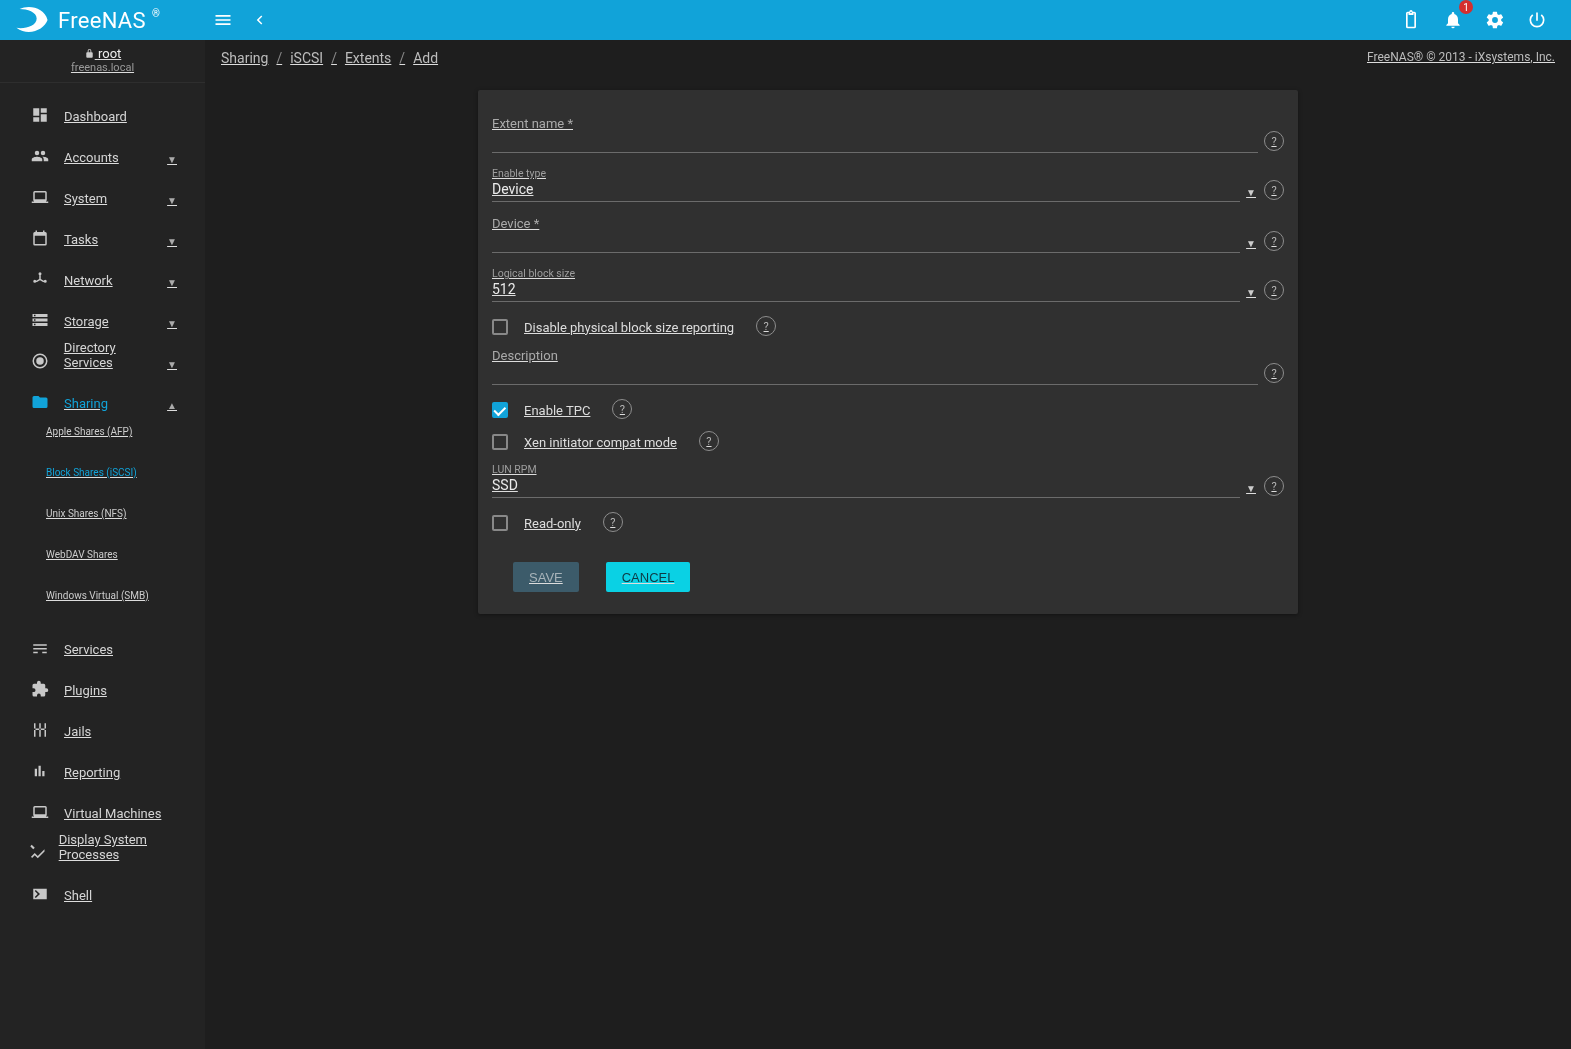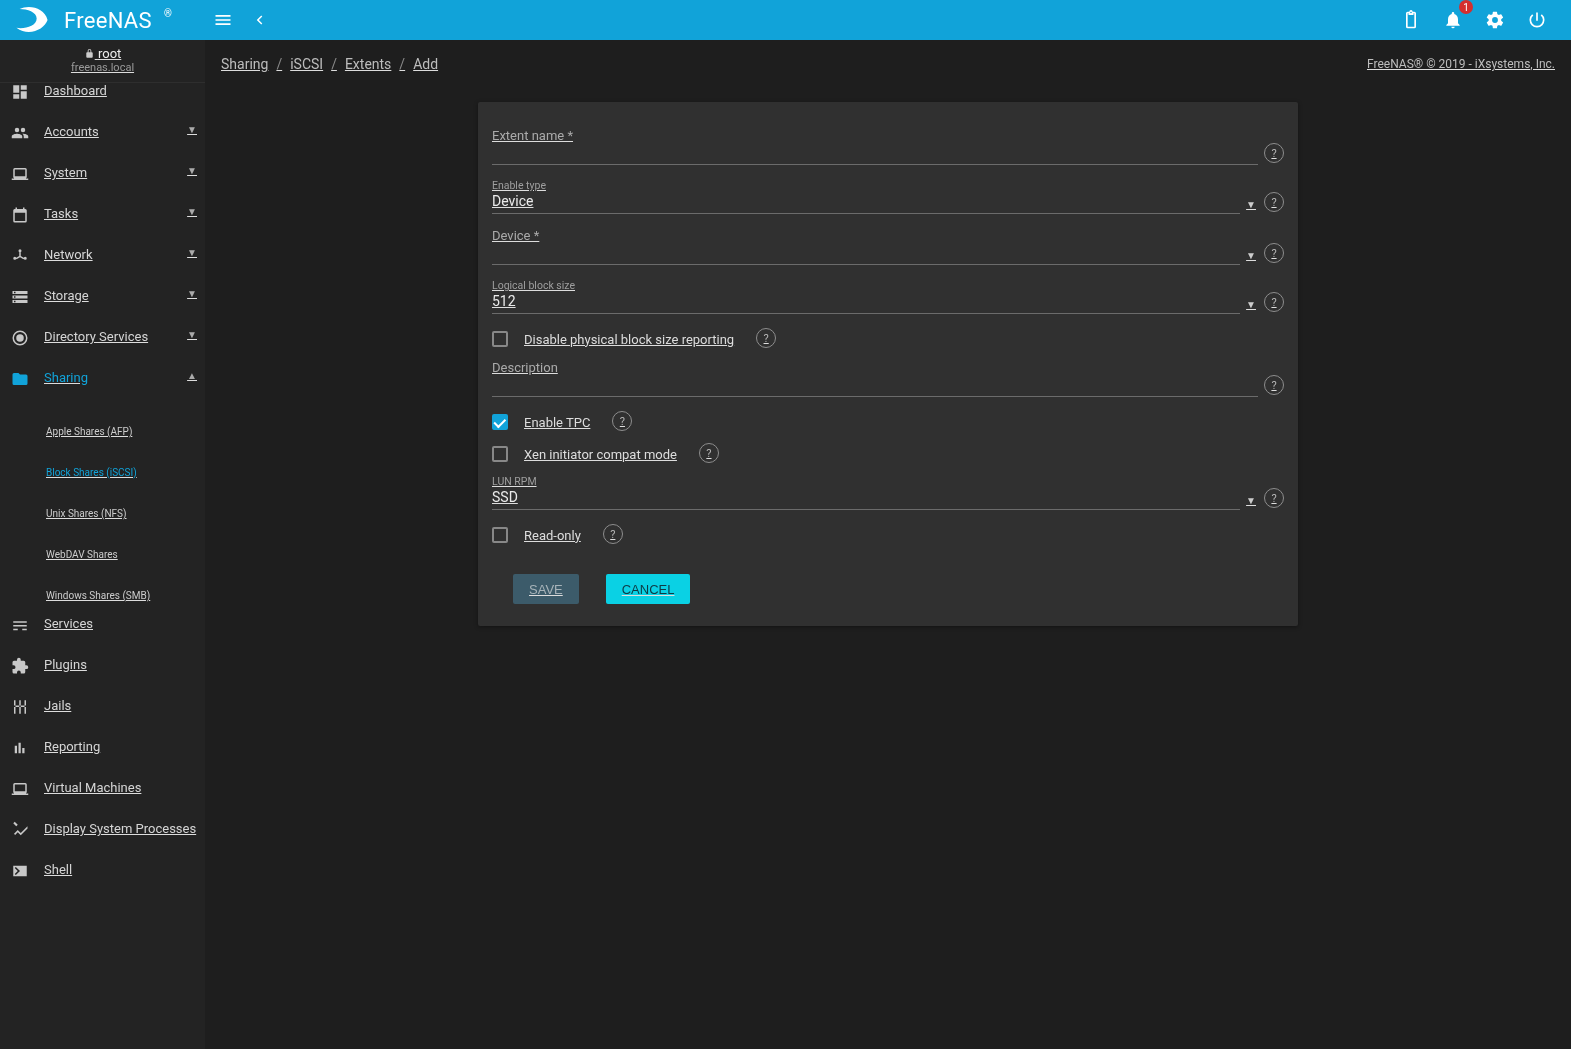--- a/index.html
+++ b/index.html
@@ -19,21 +19,21 @@
     align-items:center;
     padding:0 8px 0 0;
     position:relative;
   }
   .brand {
     width:205px;
     height:40px;
     display:flex;
     align-items:center;
     padding-left:12px;
-    gap:12px;
+    gap:6px;
   }
   .brand svg { height:28px; }
   .brand-text { color:#fff; font-size:22px; font-weight:400; letter-spacing:.3px;}
   .top-iconbtn {
     width:36px; height:36px;
     display:flex; align-items:center; justify-content:center;
     color:#fff; cursor:pointer; border-radius:50%;
   }
   .top-right { margin-left:auto; display:flex; align-items:center; gap:6px; padding-right:8px;}
   .badge {
@@ -54,42 +54,42 @@
     flex-shrink:0;
   }
   .user-box {
     text-align:center;
     padding:6px 0 8px;
     border-bottom:1px solid #2e2e2e;
   }
   .user-main { font-size:13px; color:#eee; }
   .user-sub { font-size:11px; color:#9a9a9a; }
   .nav-item {
-    display:flex; align-items:flex-start;
-    padding:0 8px;
+    display:flex; align-items:flex-end;
+    padding:0 28px;
     height:41px;
     cursor:pointer;
     color:#d5d5d5;
     font-size:13px;
   }
   .nav-item .nav-icon { width:24px; display:flex; justify-content:center; margin-right:12px; color:#c8c8c8;}
   .nav-item.active { color:#11a3d9; }
   .nav-item.active .nav-icon { color:#11a3d9; }
   .nav-arrow { margin-left:auto; font-size:10px; color:#aaa;}
   .nav-sub {
     padding-left:46px; height:41px;
     display:flex; align-items:center;
     cursor:pointer; font-size:10px; color:#ccc;
   }
   .nav-sub.active { color:#11a3d9; }
   
   .main { flex:1; overflow:auto; background:#1e1e1e; }
   .breadcrumb-row {
-    display:flex; align-items:center;
-    padding:16px 16px;
+    display:flex; 
+    padding:10px 16px;
     color:#bdbdbd; font-size:14px;
   }
   .breadcrumb-row .bc { color:#bdbdbd; }
   .breadcrumb-row .sep { margin:0 8px; color:#888;}
   .copyright { margin-left:auto; font-size:12px; color:#bdbdbd;}
   .card {
     background:#303030;
     width:820px;
     margin:14px auto 24px;
     border-radius:2px;
@@ -284,21 +284,21 @@
               <path d="M10 4H4a2 2 0 0 0-2 2v12a2 2 0 0 0 2 2h16a2 2 0 0 0 2-2V8a2 2 0 0 0-2-2h-8z"></path>
             </svg>
           </span>
           <span>Sharing</span>
           <span class="nav-arrow">▲</span>
         </div>
         <div class="nav-sub">Apple Shares (AFP)</div>
         <div class="nav-sub active">Block Shares (iSCSI)</div>
         <div class="nav-sub">Unix Shares (NFS)</div>
         <div class="nav-sub">WebDAV Shares</div>
-        <div class="nav-sub">Windows Shares (SMB)</div>
+        <div class="nav-sub">Windows Virtual (SMB)</div>
         <div class="nav-item">
           <span class="nav-icon">
             <svg viewBox="0 0 24 24" width="18" height="18" fill="currentColor">
               <path d="M3 17h6v2H3zm0-5h12v2H3zm0-5h18v2H3zM15 17h6v2h-6zm2-10h4v2h-4zm-4 5h8v2h-8z"></path>
             </svg>
           </span>
           <span>Services</span>
         </div>
         <div class="nav-item">
           <span class="nav-icon">
@@ -347,21 +347,21 @@
             </svg>
           </span>
           <span>Shell</span>
         </div>
       </div>
   </div>
 
   <div class="main">
     <div class="breadcrumb-row">
       <span id="bc"><span class="bc">Sharing</span><span class="sep">/</span><span class="bc">iSCSI</span><span class="sep">/</span><span class="bc">Extents</span><span class="sep">/</span><span class="bc">Add</span></span>
-      <span class="copyright">FreeNAS® © 2019 - iXsystems, Inc.</span>
+      <span class="copyright">FreeNAS® © 2013 - iXsystems, Inc.</span>
     </div>
 
     <div class="card">
 
       <div class="field empty">
         <div class="row">
           <div class="inputwrap">
             <label class="floating">Extent name *</label>
             <div class="value"></div>
           </div>

